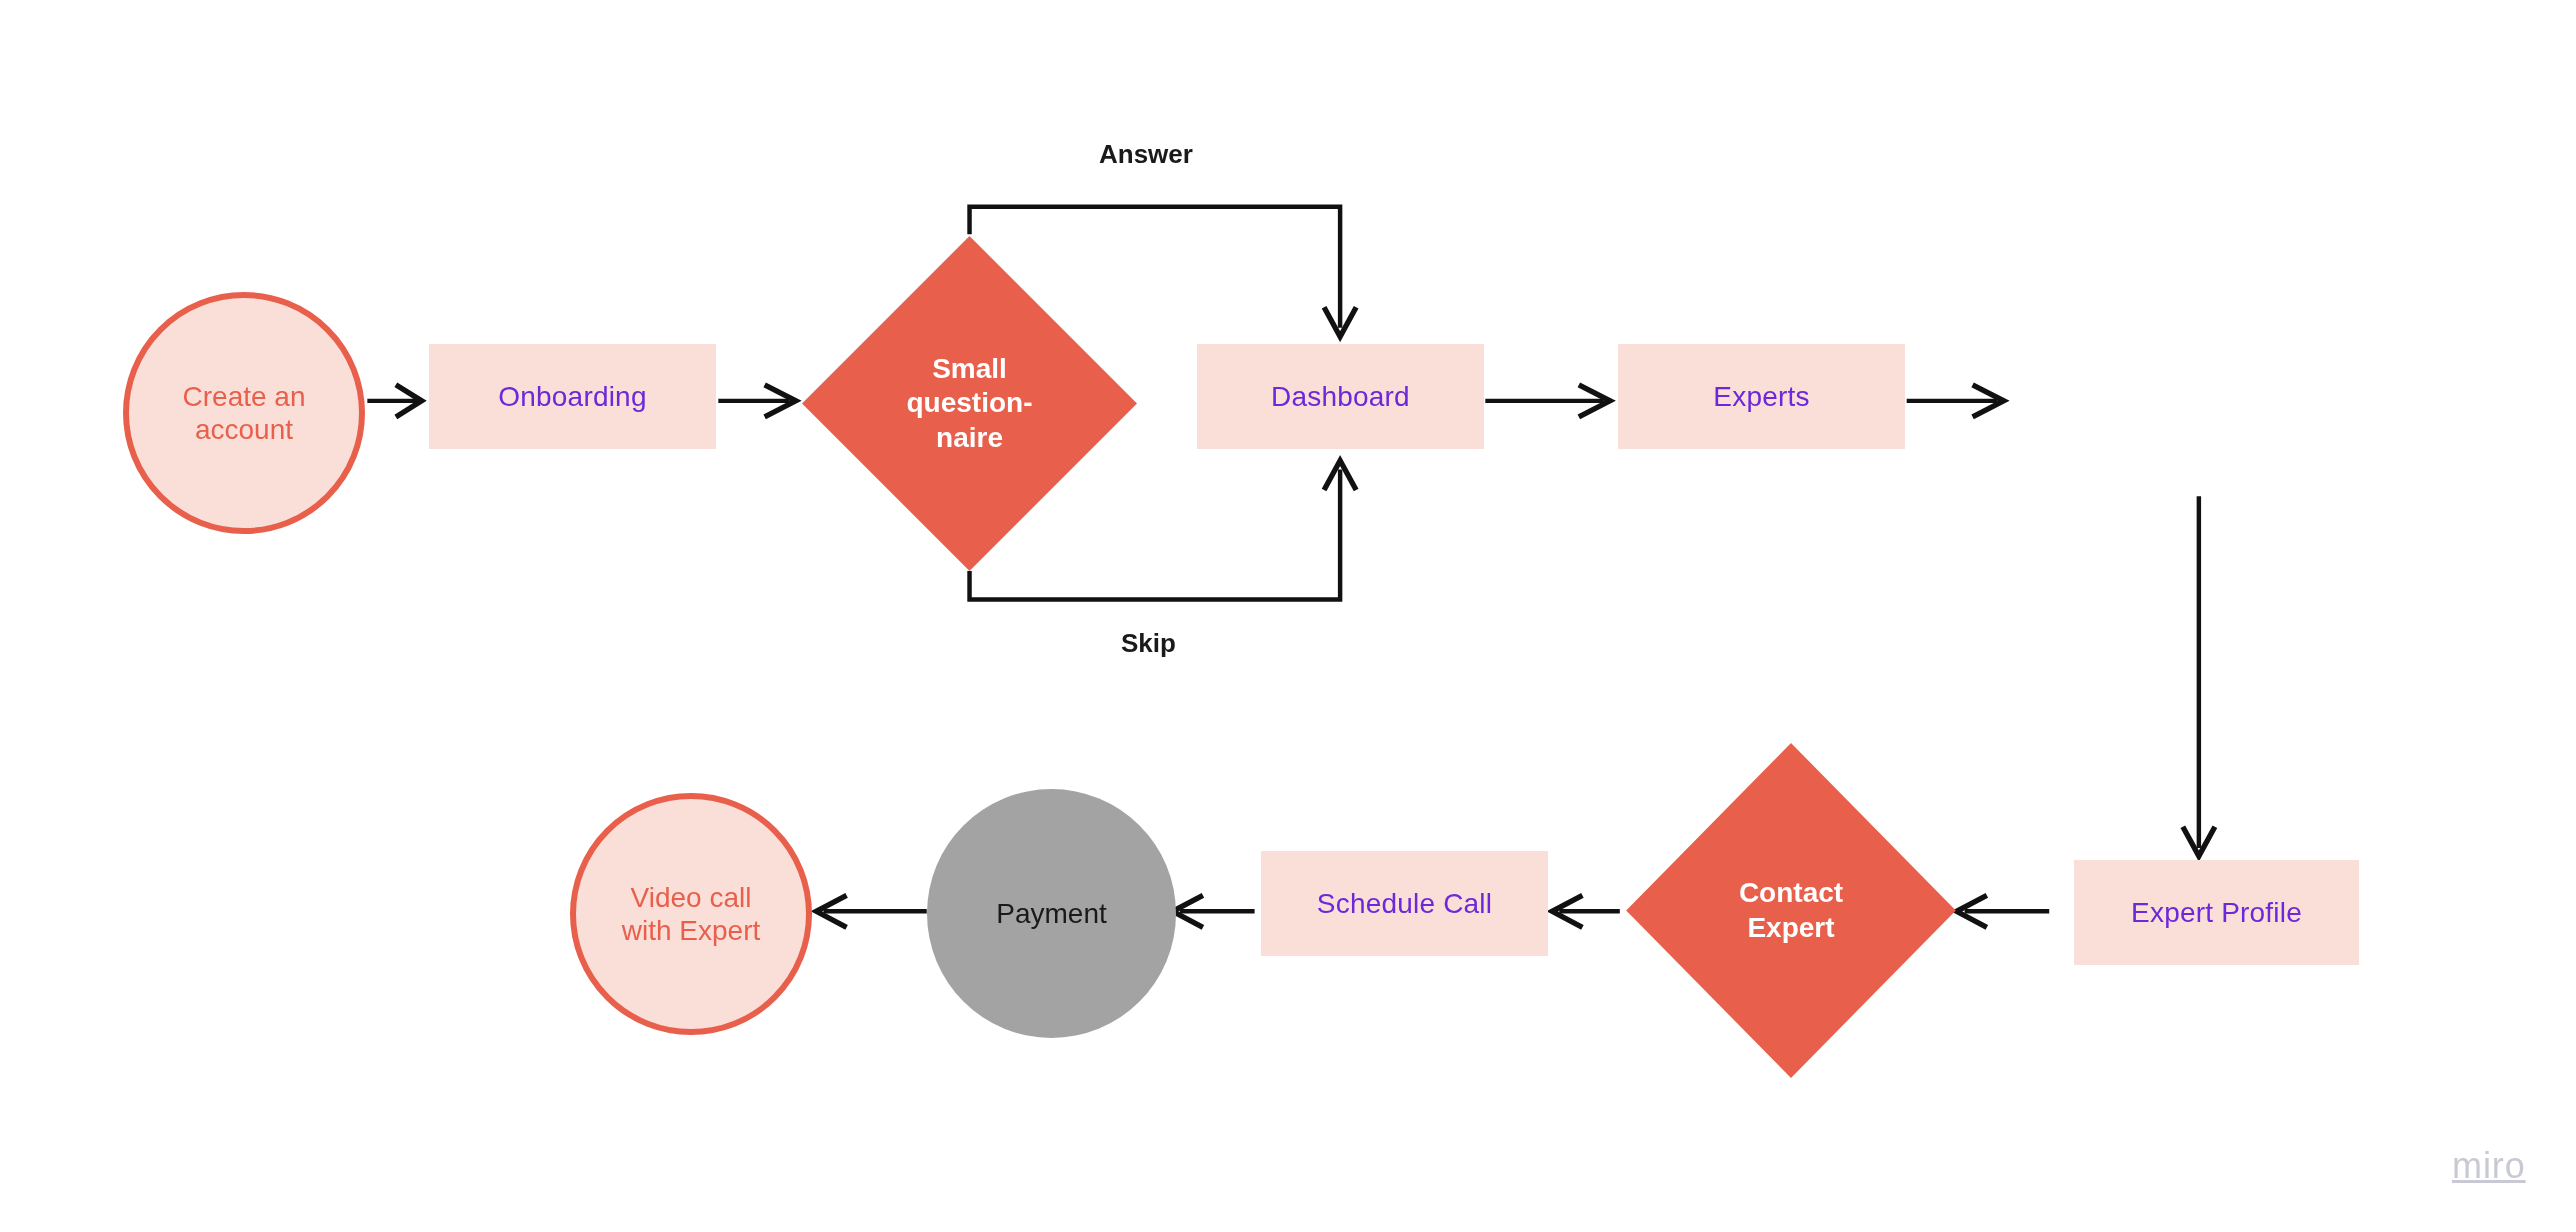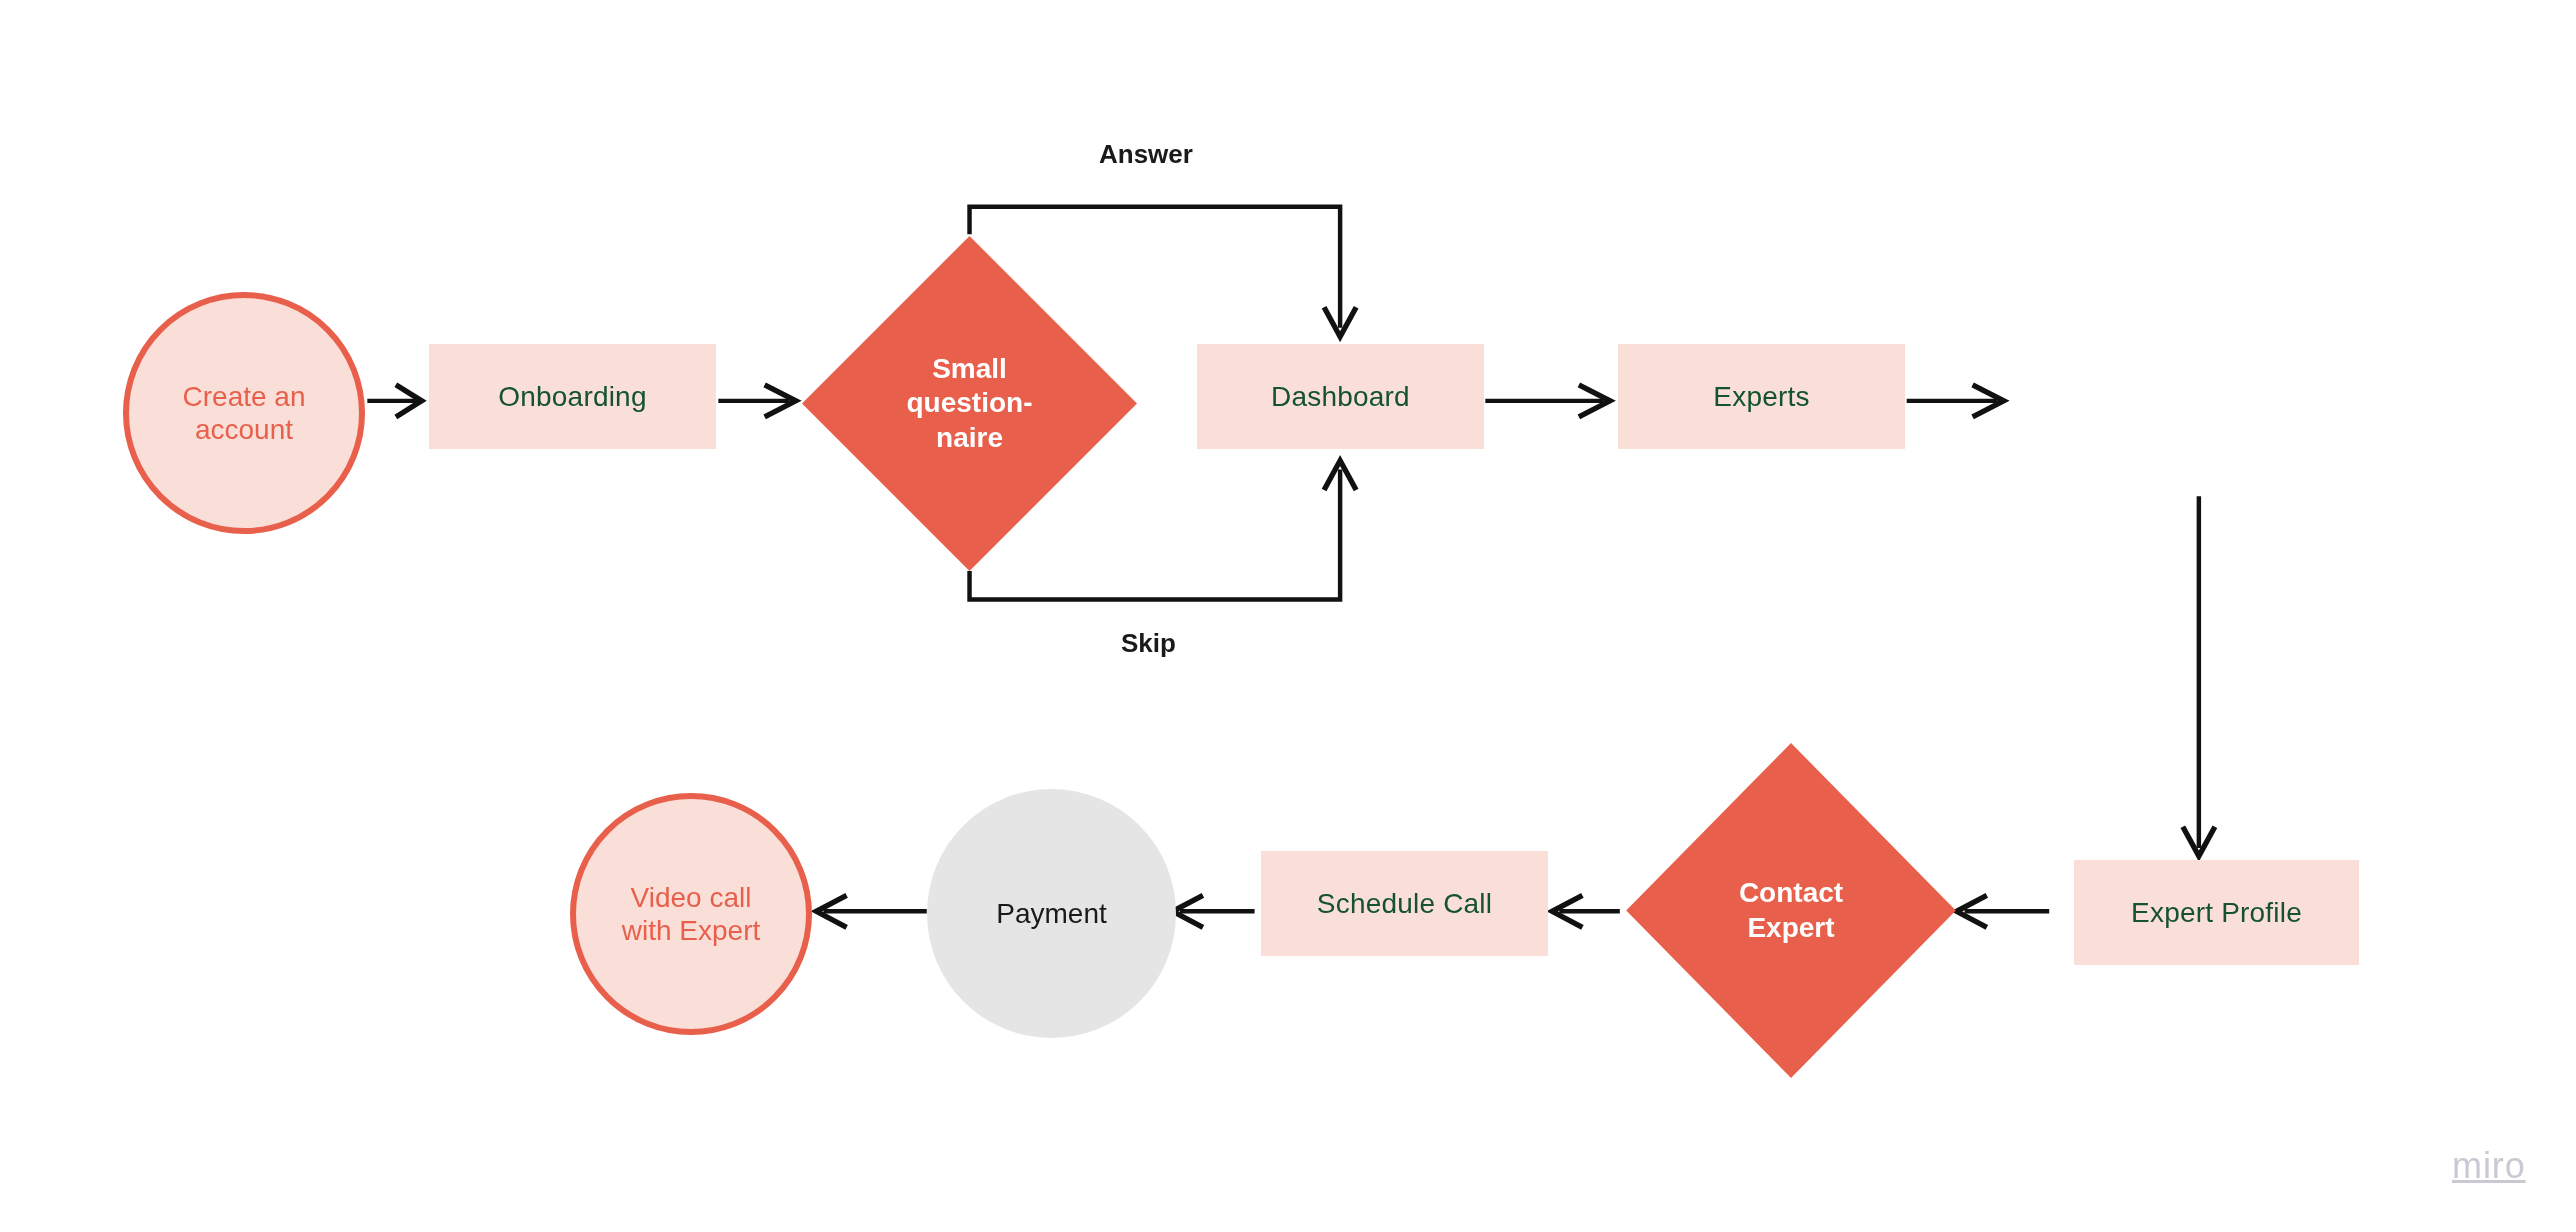--- a/index.html
+++ b/index.html
@@ -30,34 +30,34 @@
     display: flex;
     align-items: center;
     justify-content: center;
     text-align: center;
     box-sizing: border-box;
     font-weight: normal;
     line-height: 1.18;
   }
   .box {
     background: #FADFD8;
-    color: #14532d;
+    color: #6d28d9;
     font-size: 28px;
     letter-spacing: 0.2px;
   }
   .circle-outline {
     border-radius: 50%;
     background: #FADFD8;
     border: 6.2px solid #E8604C;
     color: #E8604C;
     font-size: 28px;
   }
   .circle-plain {
     border-radius: 50%;
-    background: #e5e5e5;
+    background: #a3a3a3;
     color: #1a1a1a;
     font-size: 28px;
   }
   .diamond-wrap {
     position: absolute;
   }
   .diamond-shape {
     position: absolute;
     left: 0; top: 0;
     width: 100%;

